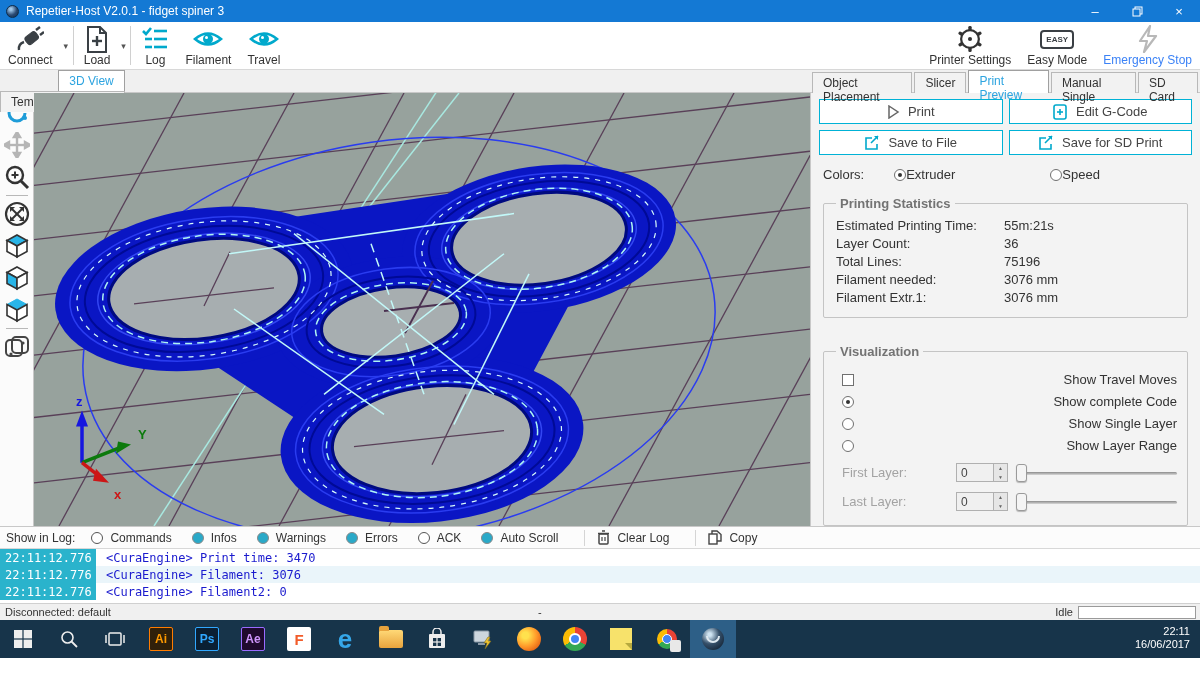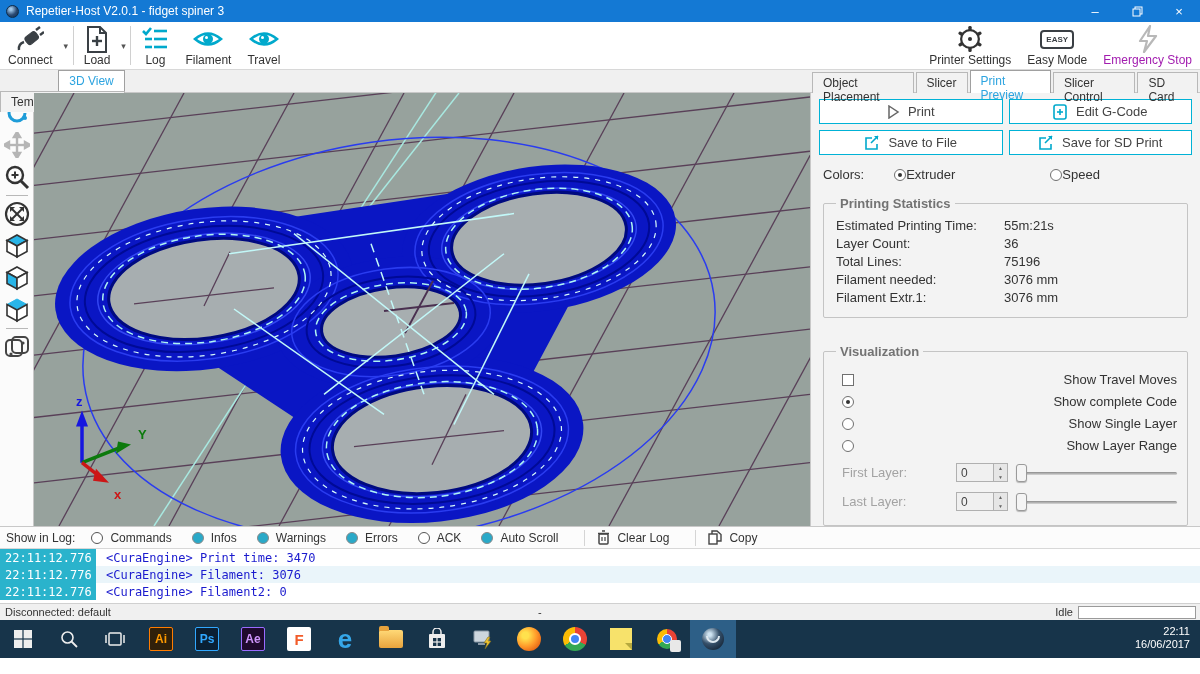--- a/index.html
+++ b/index.html
@@ -17,21 +17,21 @@
   .menubar { height:18px; background:#fff; display:flex; align-items:center; font-size:12px; color:#222; border-bottom:1px solid #fff; flex:0 0 auto; }
   .menu-item { padding:0 12px; }
 
   
   .toolbar { height:48px; background:#fff; border-bottom:1px solid #d8d8d8; display:flex; align-items:stretch; flex:0 0 auto; }
   .tb-btn { display:flex; flex-direction:column; align-items:center; justify-content:flex-end; padding:3px 8px 2px; font-size:12px; color:#333; }
   .tb-btn .ic { height:28px; display:flex; align-items:center; justify-content:center; }
   .tb-sep { width:1px; background:#d0d0d0; margin:4px 2px; }
   .tb-drop { width:10px; display:flex; align-items:center; justify-content:center; font-size:9px; color:#555; }
   .tb-right { margin-left:auto; display:flex; }
-  .tb-gray { color:#a21caf; }
+  .tb-gray { color:#3b82f6; }
   .easy-badge { border:2px solid #3a3f44; border-radius:4px; font-size:8px; font-weight:bold; color:#3a3f44; padding:3px 4px; }
 
   
   .tabrow { height:23px; position:relative; background:#f0f0f0; flex:0 0 auto; border-bottom:1px solid #c8c8c8; font-size:12px; }
   .tabs { position:absolute; top:0; display:flex; height:23px; align-items:flex-end; }
   .tabs-left { left:0;flex-direction:column; }
   .tabs-right { left:812px; }
   .tab { border:1px solid #b8b8b8; border-bottom:none; background:#f2f2f2; padding:3px 10px 3px; color:#333; margin-right:2px; height:21px; }
   .tab.active { background:#fff; color:#2da4e0; height:23px; border-color:#a0a0a0; }
 
@@ -219,21 +219,21 @@
 
   <div class="tabrow">
     <div class="tabs tabs-left">
       <div class="tab active">3D View</div>
       <div class="tab">Temperature Curve</div>
     </div>
     <div class="tabs tabs-right">
       <div class="tab">Object Placement</div>
       <div class="tab">Slicer</div>
       <div class="tab active">Print Preview</div>
-      <div class="tab">Slicer Control</div>
+      <div class="tab">Manual Single</div>
       <div class="tab">SD Card</div>
     </div>
   </div>
 
   <div class="main">
 
     <div class="toolstrip">
       <div class="ts-btn">
         <svg width="26" height="26" viewBox="0 0 26 26">
             <path d="M21 13 A8 8 0 1 1 13 5" fill="none" stroke="#1e9cd8" stroke-width="3"></path>

